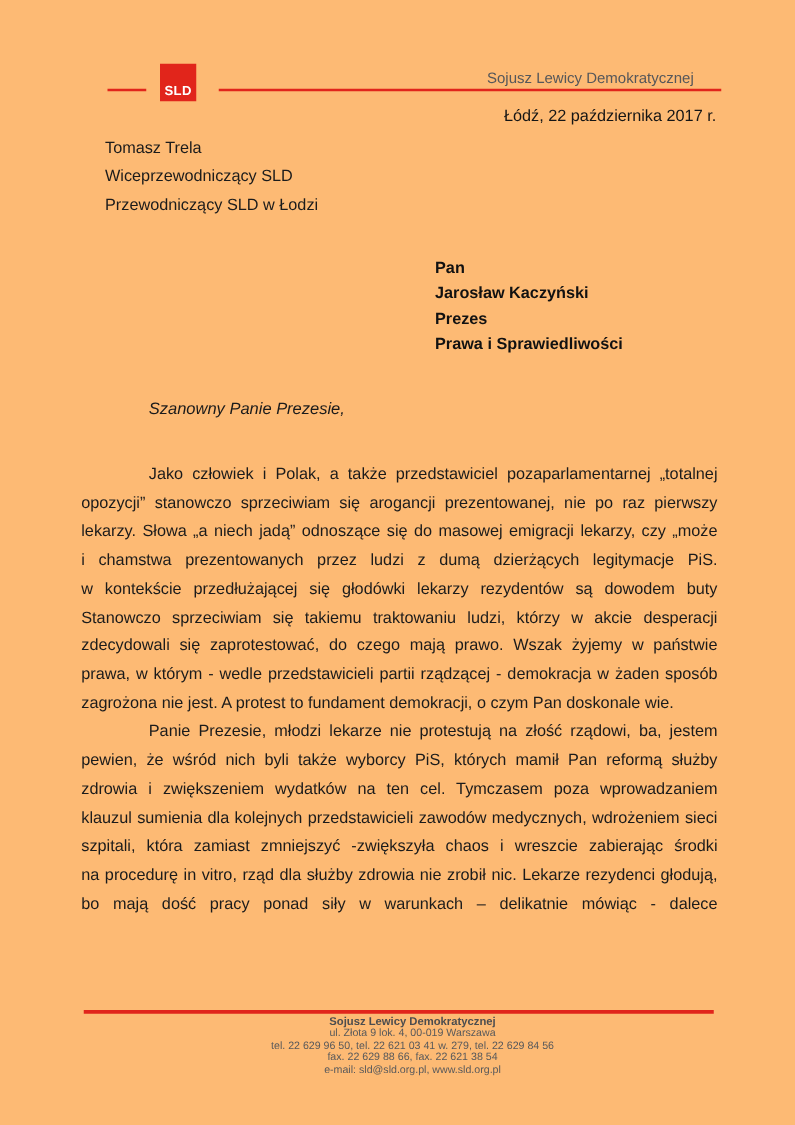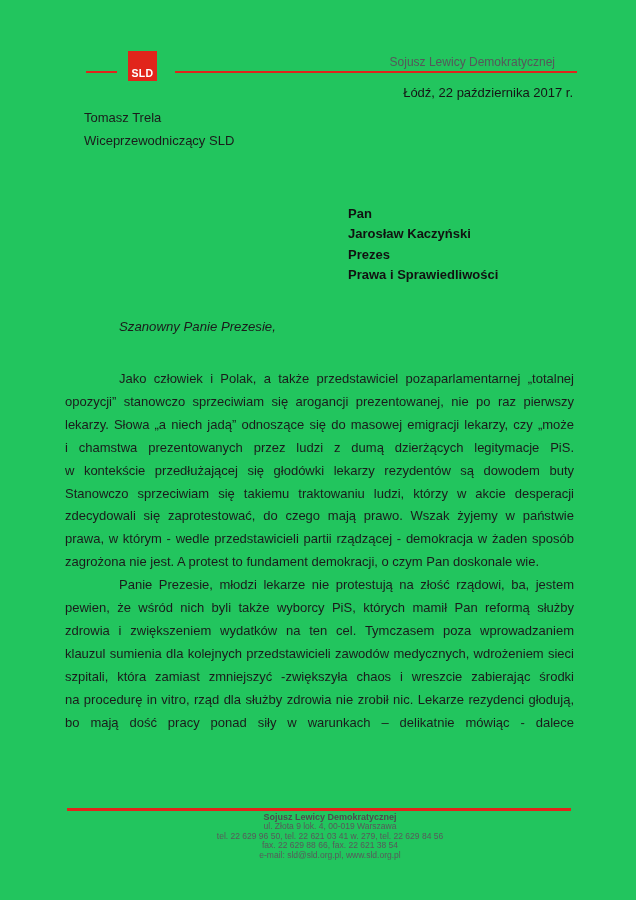--- a/index.html
+++ b/index.html
@@ -1,17 +1,17 @@
 <!DOCTYPE html>
 <html lang="pl" style="--accent: #e1251b;"><head>
 <meta charset="utf-8">
 <style>
   html,body{margin:0;padding:0;background:#fff;}
   .page{
-    position:relative;width:636px;height:900px;background:#22c55e;
+    position:relative;width:636px;height:900px;background:#fdba74;
     font-family:"Liberation Sans","DejaVu Sans",sans-serif;color:#1b1b1b;overflow:hidden;
   }
   
   .dash-left{position:absolute;left:86px;top:71px;width:31px;height:2px;background:var(--accent,#e1251b);}
   .rule-right{position:absolute;left:175px;top:71px;width:402px;height:2px;background:var(--accent,#e1251b);}
   .logo{
     position:absolute;left:128px;top:51px;width:29px;height:30px;background:var(--accent,#e1251b);
     display:flex;align-items:flex-end;justify-content:center;
   }
   .logo span{color:#ffffff;font-weight:bold;font-size:10.5px;line-height:1;padding-bottom:3px;letter-spacing:.3px;}
@@ -46,20 +46,21 @@
   <div class="logo">
     <span>SLD</span>
   </div>
   <div class="rule-right"></div>
   <div class="org-name">Sojusz Lewicy Demokratycznej</div>
   <div class="date-line">Łódź, 22 października 2017 r.</div>
 
   <div class="sender">
       <div>Tomasz Trela</div>
       <div>Wiceprzewodniczący SLD</div>
+      <div>Przewodniczący SLD w Łodzi</div>
     </div>
 
   <div class="recipient">
       <div>Pan</div>
       <div>Jarosław Kaczyński</div>
       <div>Prezes</div>
       <div>Prawa i Sprawiedliwości</div>
     </div>
 
   <div class="salutation">Szanowny Panie Prezesie,</div>

